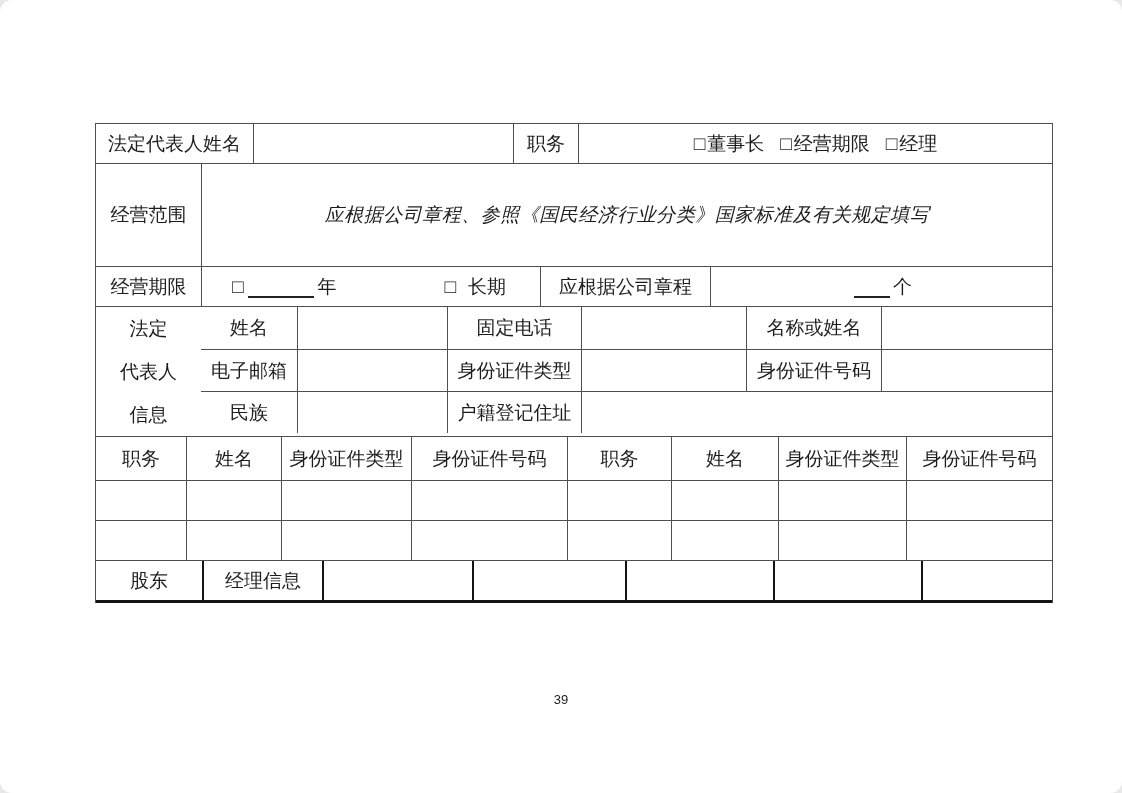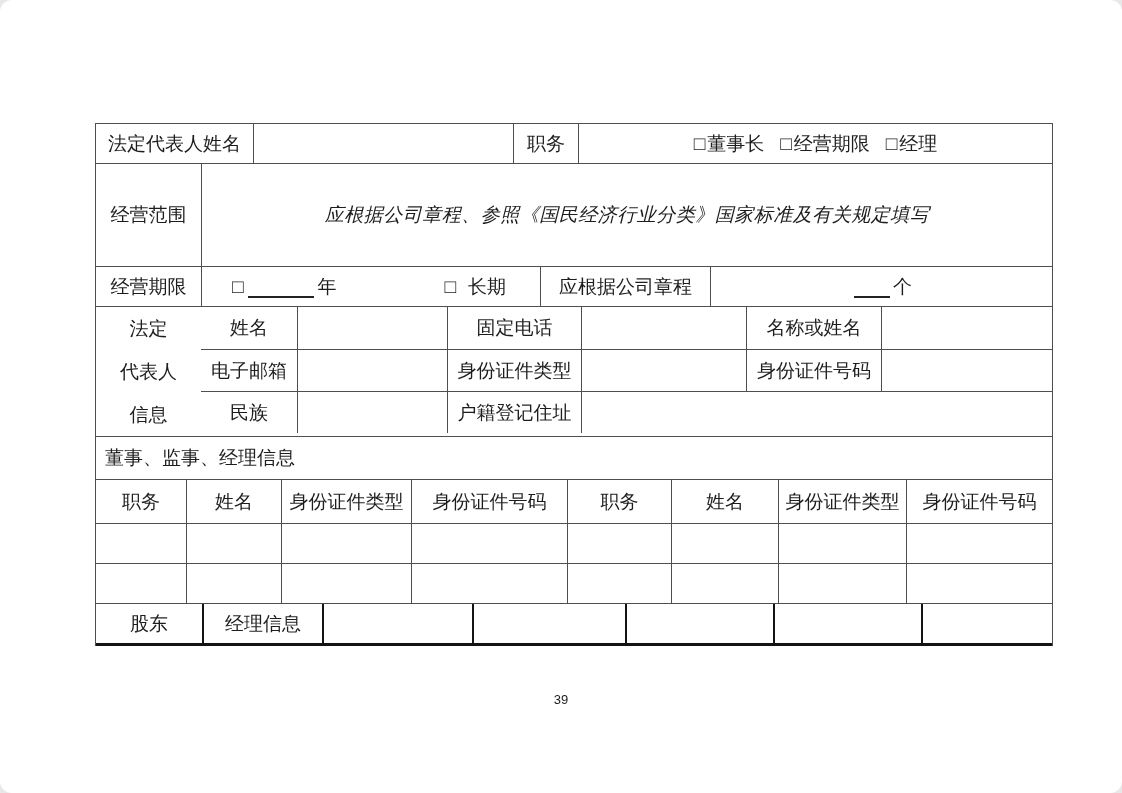--- a/index.html
+++ b/index.html
@@ -139,23 +139,20 @@
         </div>
         <div class="sub">
           <div class="cell" style="flex:0 0 96px">民族</div>
           <div class="cell" style="flex:0 0 150px"></div>
           <div class="cell" style="flex:0 0 134px">户籍登记住址</div>
           <div class="cell grow"></div>
         </div>
       </div>
     </div>
 
-    <div class="row r7">
-      <div class="cell grow title-cell">董事、监事、经理信息</div>
-    </div>
 
     <div class="row r8">
       <div class="cell" style="flex:0 0 90px">职务</div>
       <div class="cell" style="flex:0 0 95px">姓名</div>
       <div class="cell" style="flex:0 0 130px">身份证件类型</div>
       <div class="cell" style="flex:0 0 156px">身份证件号码</div>
       <div class="cell" style="flex:0 0 104px">职务</div>
       <div class="cell" style="flex:0 0 107px">姓名</div>
       <div class="cell" style="flex:0 0 128px">身份证件类型</div>
       <div class="cell grow">身份证件号码</div>

